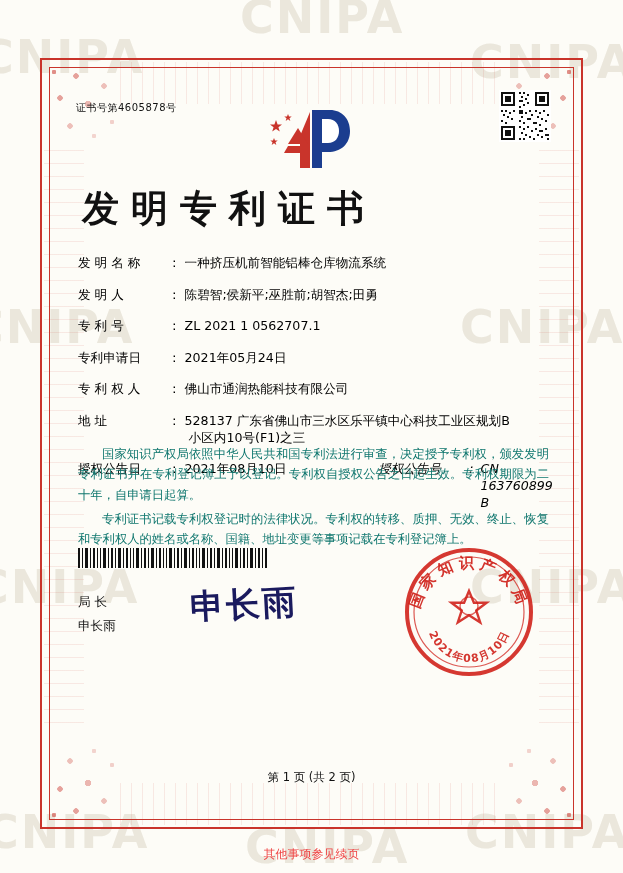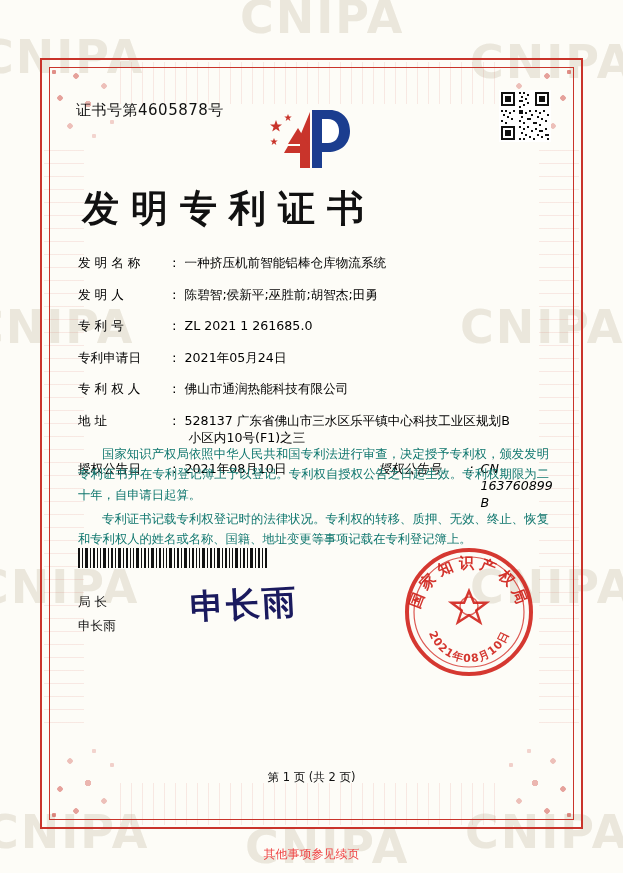--- a/index.html
+++ b/index.html
@@ -73,21 +73,21 @@
     background:
       repeating-linear-gradient(to right,
         rgba(201,52,43,.20) 0 1px, transparent 1px 11px);
     opacity:.5;
   }
 
   
   .content{position:absolute;left:70px;top:88px;right:70px;bottom:70px;z-index:3;}
 
   .cert-no{
-    font-size:15px;color:#111;letter-spacing:.5px;
+    font-size:10px;color:#111;letter-spacing:.5px;
     position:absolute;left:6px;top:13px;
   }
 
   .qr{
     position:absolute;right:2px;top:2px;width:52px;height:52px;
     background:#fff;
   }
   .qr svg{display:block;}
 
   .emblem{
@@ -288,21 +288,21 @@
 
       <div class="row">
         <div class="lbl">发 明 人</div>
         <div class="colon">：</div>
         <div class="val">陈碧智;侯新平;巫胜前;胡智杰;田勇</div>
       </div>
 
       <div class="row">
         <div class="lbl">专 利 号</div>
         <div class="colon">：</div>
-        <div class="val">ZL 2021 1 261685.0</div>
+        <div class="val">ZL 2021 1 0562707.1</div>
       </div>
 
       <div class="row">
         <div class="lbl">专利申请日</div>
         <div class="colon">：</div>
         <div class="val">2021年05月24日</div>
       </div>
 
       <div class="row">
         <div class="lbl">专 利 权 人</div>

